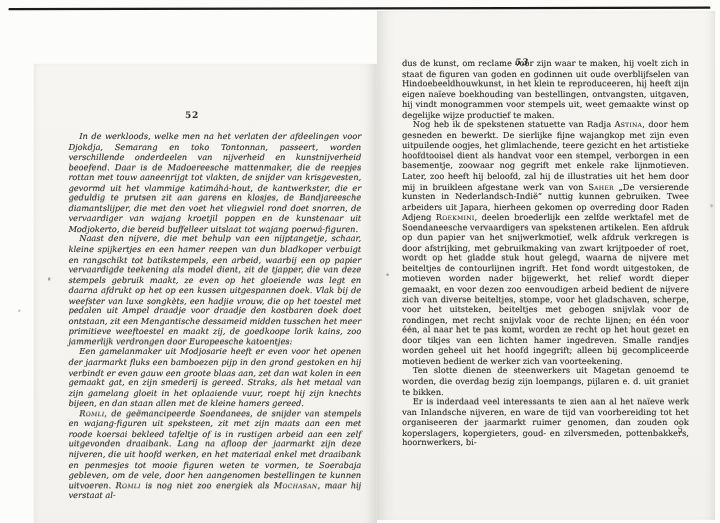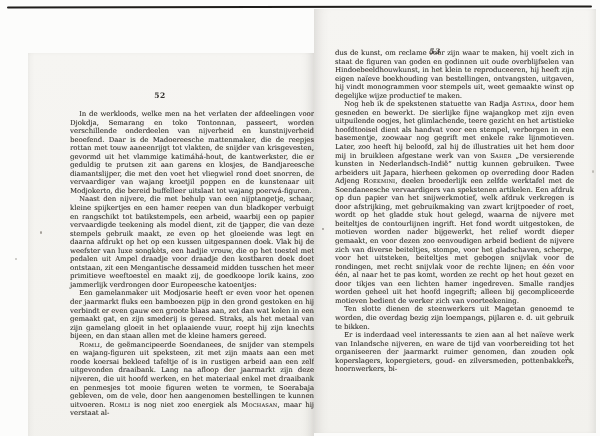--- a/index.html
+++ b/index.html
@@ -30,21 +30,21 @@
     font-size:7.5px;font-weight:bold;color:#33312e;letter-spacing:0.6px;
   }
   .page.left .pagenum{transform:translateX(-11px);}
   .page.right .pagenum{transform:translateX(-20px);font-style:italic;}
   .textblock{
     position:absolute;
     font-size:6.9px;line-height:8.55px;color:#3a3732;
     text-align:justify;text-justify:inter-word;
     text-shadow:0.2px 0.2px 0.3px rgba(58,55,50,0.45);
   }
-  .page.left  .textblock{left:42px;top:57px;width:244px;}
+  .page.left  .textblock{left:29px;top:57px;width:244px;font-style:italic;}
   .page.right .textblock{left:21px;top:40px;width:239px;}
   .para{margin:0;padding:0;}
   .para.indent{text-indent:9px;}
   .sc{font-variant:small-caps;letter-spacing:0.25px;}
   .sig{
     position:absolute;right:27px;top:345px;
     font-size:7px;color:#3a3732;
   }
   .speck{position:absolute;background:#8a857d;border-radius:50%;opacity:0.8;}
   .speck.s1{left:40px;top:231px;width:2px;height:3px;}
@@ -66,21 +66,21 @@
         <p class="para indent">Een gamelanmaker uit Modjosarie heeft er even voor het openen der jaarmarkt fluks een bamboezen pijp in den grond gestoken en hij verbindt er even gauw een groote blaas aan, zet dan wat kolen in een gemaakt gat, en zijn smederij is gereed. Straks, als het metaal van zijn gamelang gloeit in het oplaaiende vuur, roept hij zijn knechts bijeen, en dan staan allen met de kleine hamers gereed.</p>
         <p class="para indent"><span class="sc">Romli</span>, de geëmancipeerde Soendanees, de snijder van stempels en wajang-figuren uit speksteen, zit met zijn maats aan een met roode koersai bekleed tafeltje of is in rustigen arbeid aan een zelf uitgevonden draaibank. Lang na afloop der jaarmarkt zijn deze nijveren, die uit hoofd werken, en het materiaal enkel met draaibank en penmesjes tot mooie figuren weten te vormen, te Soerabaja gebleven, om de vele, door hen aangenomen bestellingen te kunnen uitvoeren. <span class="sc">Romli</span> is nog niet zoo energiek als <span class="sc">Mochasan</span>, maar hij verstaat al-</p>
       </div>
   </div>
 
   <div class="page right">
     <div class="pagenum">53</div>
     <div class="textblock">
         <p class="para">dus de kunst, om reclame voor zijn waar te maken, hij voelt zich in staat de figuren van goden en godinnen uit oude overblijfselen van Hindoebeeldhouwkunst, in het klein te reproduceeren, hij heeft zijn eigen naïeve boekhouding van bestellingen, ontvangsten, uitgaven, hij vindt monogrammen voor stempels uit, weet gemaakte winst op degelijke wijze productief te maken.</p>
         <p class="para indent">Nog heb ik de spekstenen statuette van Radja <span class="sc">Astina</span>, door hem gesneden en bewerkt. De sierlijke fijne wajangkop met zijn even uitpuilende oogjes, het glimlachende, teere gezicht en het artistieke hoofdtooisel dient als handvat voor een stempel, verborgen in een basementje, zoowaar nog gegrift met enkele rake lijnmotieven. Later, zoo heeft hij beloofd, zal hij de illustraties uit het hem door mij in bruikleen afgestane werk van von <span class="sc">Saher</span> „De versierende kunsten in Nederlandsch-Indië” nuttig kunnen gebruiken. Twee arbeiders uit Japara, hierheen gekomen op overreding door Raden Adjeng <span class="sc">Roekmini</span>, deelen broederlijk een zelfde werktafel met de Soendaneesche vervaardigers van spekstenen artikelen. Een afdruk op dun papier van het snijwerkmotief, welk afdruk verkregen is door afstrijking, met gebruikmaking van zwart krijtpoeder of roet, wordt op het gladde stuk hout gelegd, waarna de nijvere met beiteltjes de contourlijnen ingrift. Het fond wordt uitgestoken, de motieven worden nader bijgewerkt, het relief wordt dieper gemaakt, en voor dezen zoo eenvoudigen arbeid bedient de nijvere zich van diverse beiteltjes, stompe, voor het gladschaven, scherpe, voor het uitsteken, beiteltjes met gebogen snijvlak voor de rondingen, met recht snijvlak voor de rechte lijnen; en één voor één, al naar het te pas komt, worden ze recht op het hout gezet en door tikjes van een lichten hamer ingedreven. Smalle randjes worden geheel uit het hoofd ingegrift; alleen bij gecompliceerde motieven bedient de werker zich van voorteekening.</p>
-        <p class="para indent">Ten slotte dienen de steenwerkers uit Magetan genoemd te worden, die overdag bezig zijn loempangs, pijlaren e. d. uit gebruik te bikken.</p>
+        <p class="para indent">Ten slotte dienen de steenwerkers uit Magetan genoemd te worden, die overdag bezig zijn loempangs, pijlaren e. d. uit graniet te bikken.</p>
         <p class="para indent">Er is inderdaad veel interessants te zien aan al het naïeve werk van Inlandsche nijveren, en ware de tijd van voorbereiding tot het organiseeren der jaarmarkt ruimer genomen, dan zouden ook koperslagers, kopergieters, goud- en zilversmeden, pottenbakkers, hoornwerkers, bi-</p>
       </div>
     <div class="sig">5</div>
   </div>
 
   <div class="speck s1"></div>
   <div class="speck s2"></div>
   <div class="speck s3"></div>
   <div class="speck s4"></div>
 </div>

